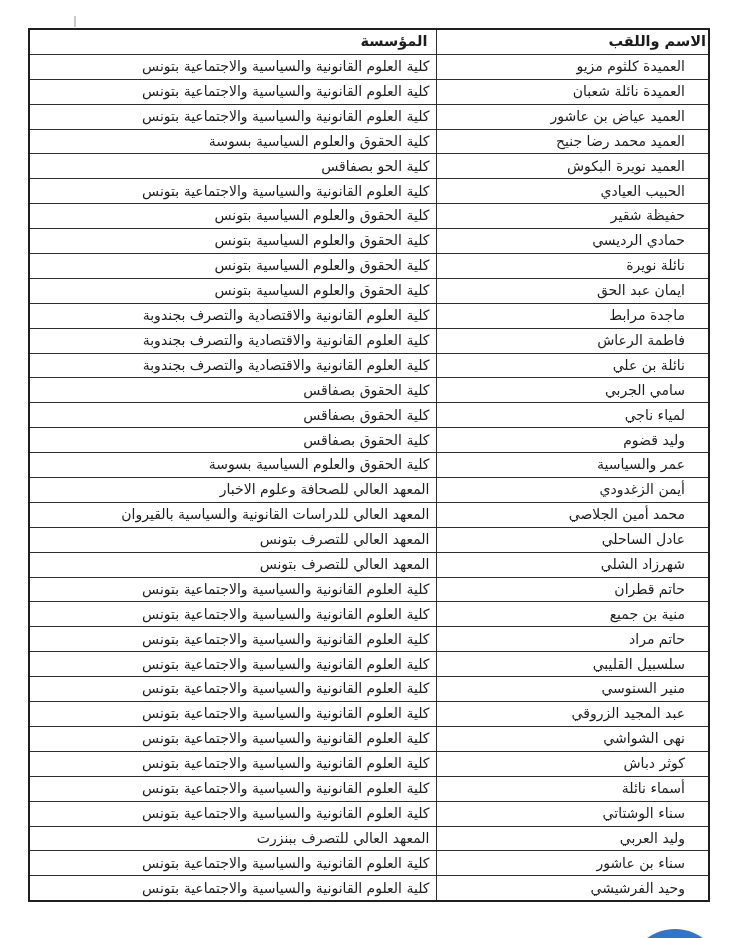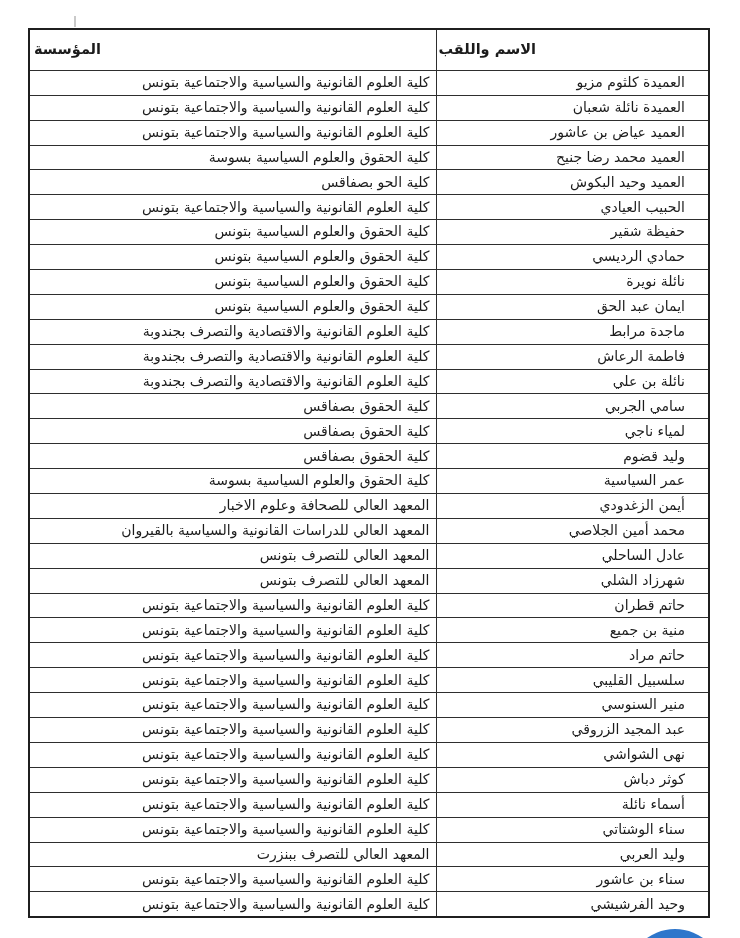--- a/index.html
+++ b/index.html
@@ -35,25 +35,25 @@
     overflow: hidden;
     font-size: 14px;
     line-height: 1.1;
     text-align: right;
   }
   .doc-table th {
     font-weight: bold;
     font-size: 14.5px;
   }
   th.name-header {
-    text-align: left;
-    padding: 8px 2px;
+    text-align: right;
+    padding: 0 2px;
   }
   th.inst-header {
-    text-align: left;
+    text-align: right;
     padding-left: 4px;
   }
   td.name-cell {
     padding-right: 23px;
   }
   td.inst-cell {
     padding-right: 6px;
     text-align: right;
   }
   .floating-blue-button {
@@ -104,21 +104,21 @@
       </tr>
       <tr>
         <td class="name-cell">العميد عياض بن عاشور</td>
         <td class="inst-cell">كلية العلوم القانونية والسياسية والاجتماعية  بتونس</td>
       </tr>
       <tr>
         <td class="name-cell">العميد محمد رضا جنيح</td>
         <td class="inst-cell">كلية الحقوق والعلوم السياسية بسوسة</td>
       </tr>
       <tr>
-        <td class="name-cell">العميد وحيد البكوش</td>
+        <td class="name-cell">العميد نويرة البكوش</td>
         <td class="inst-cell">كلية الحو بصفاقس</td>
       </tr>
       <tr>
         <td class="name-cell">الحبيب العيادي</td>
         <td class="inst-cell">كلية العلوم القانونية والسياسية والاجتماعية  بتونس</td>
       </tr>
       <tr>
         <td class="name-cell">حفيظة شقير</td>
         <td class="inst-cell">كلية الحقوق والعلوم السياسية بتونس</td>
       </tr>
@@ -152,21 +152,21 @@
       </tr>
       <tr>
         <td class="name-cell">لمياء ناجي</td>
         <td class="inst-cell">كلية الحقوق بصفاقس</td>
       </tr>
       <tr>
         <td class="name-cell">وليد قضوم</td>
         <td class="inst-cell">كلية الحقوق بصفاقس</td>
       </tr>
       <tr>
-        <td class="name-cell">عمر السياسية</td>
+        <td class="name-cell">عمر والسياسية</td>
         <td class="inst-cell">كلية الحقوق والعلوم السياسية بسوسة</td>
       </tr>
       <tr>
         <td class="name-cell">أيمن الزغدودي</td>
         <td class="inst-cell">المعهد العالي للصحافة وعلوم الاخبار</td>
       </tr>
       <tr>
         <td class="name-cell">محمد أمين الجلاصي</td>
         <td class="inst-cell">المعهد العالي للدراسات القانونية والسياسية بالقيروان</td>
       </tr>

